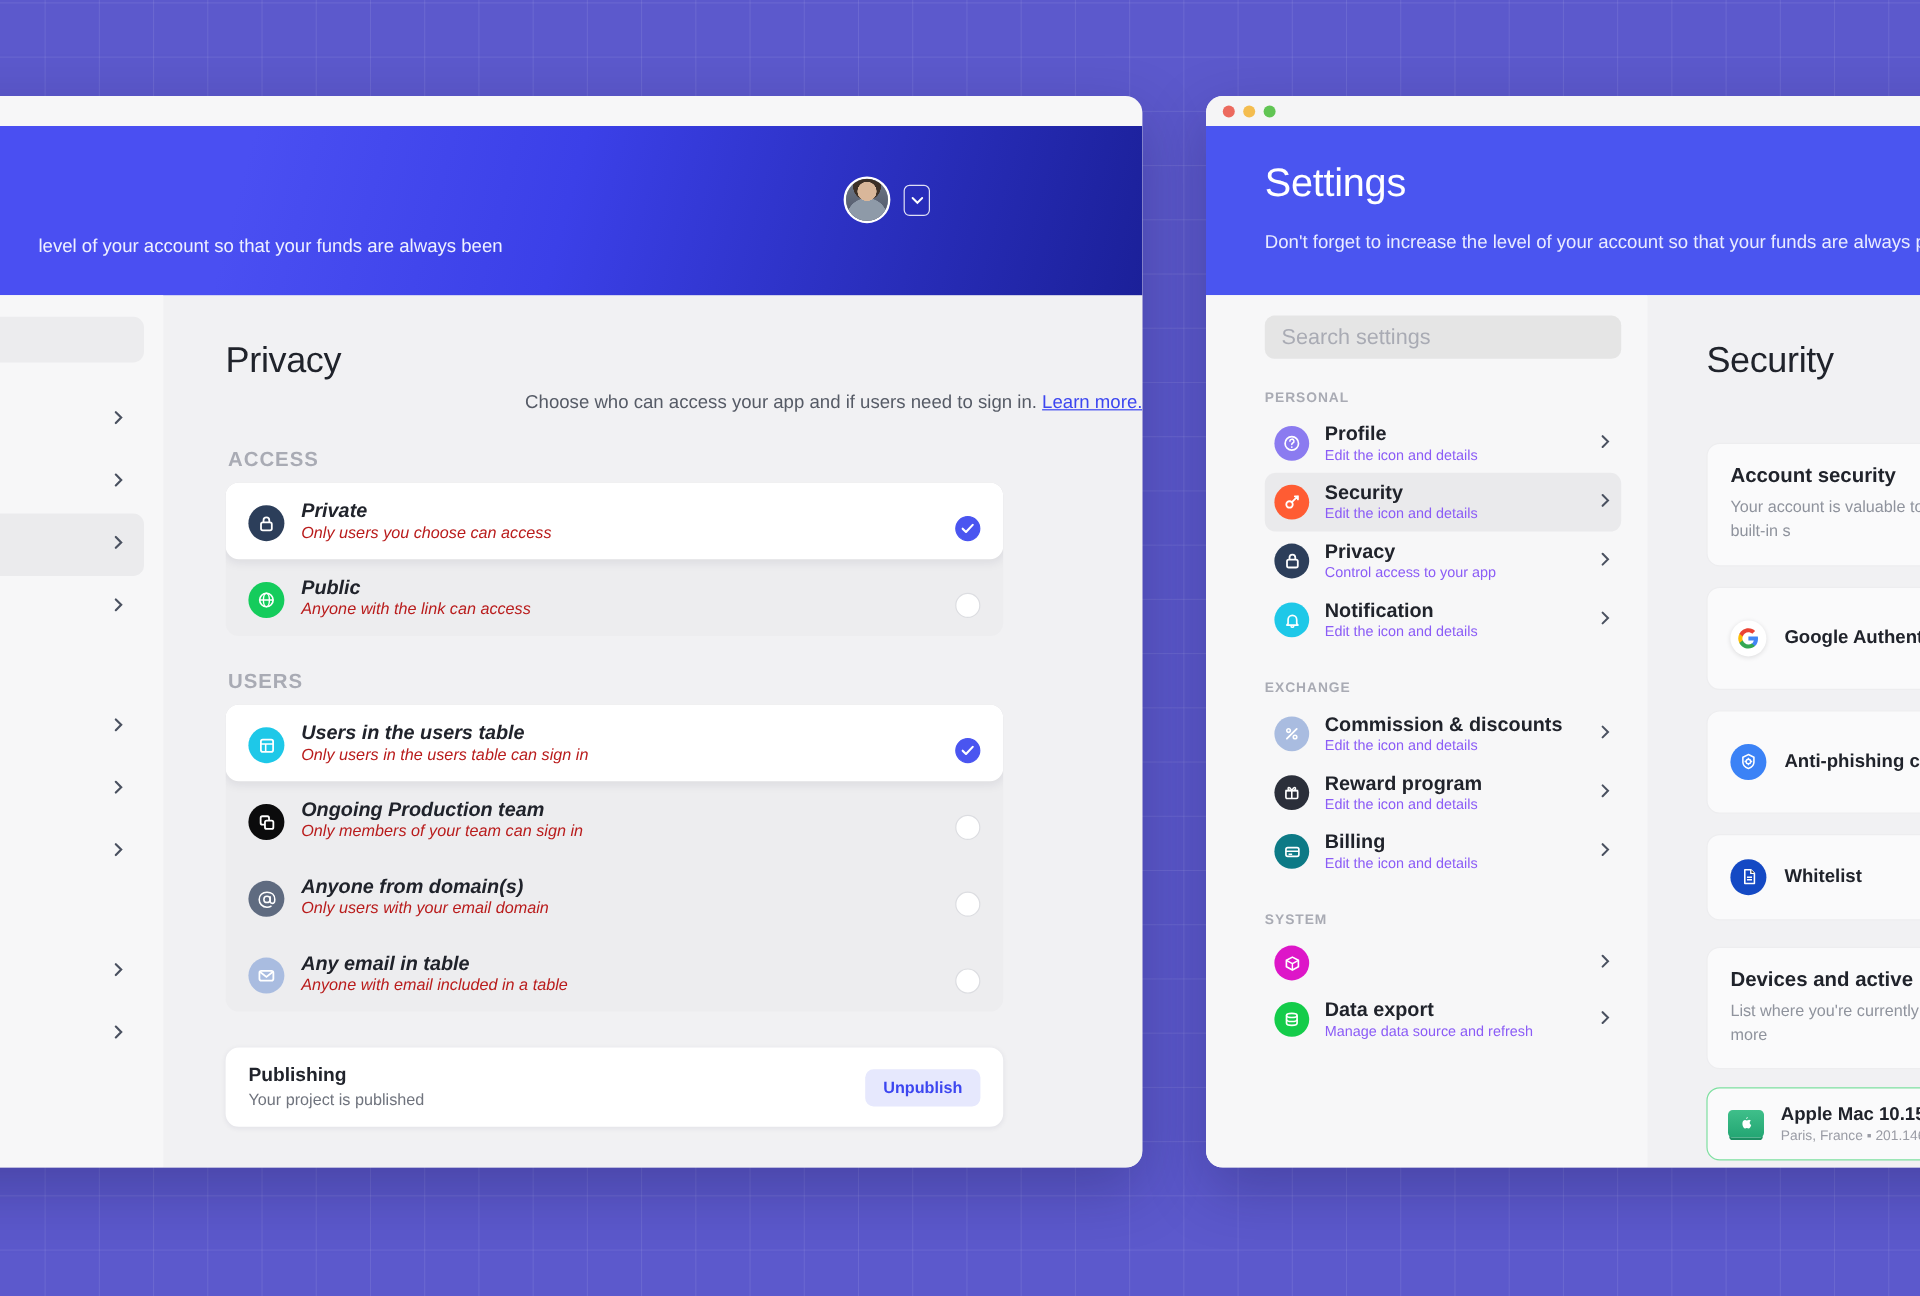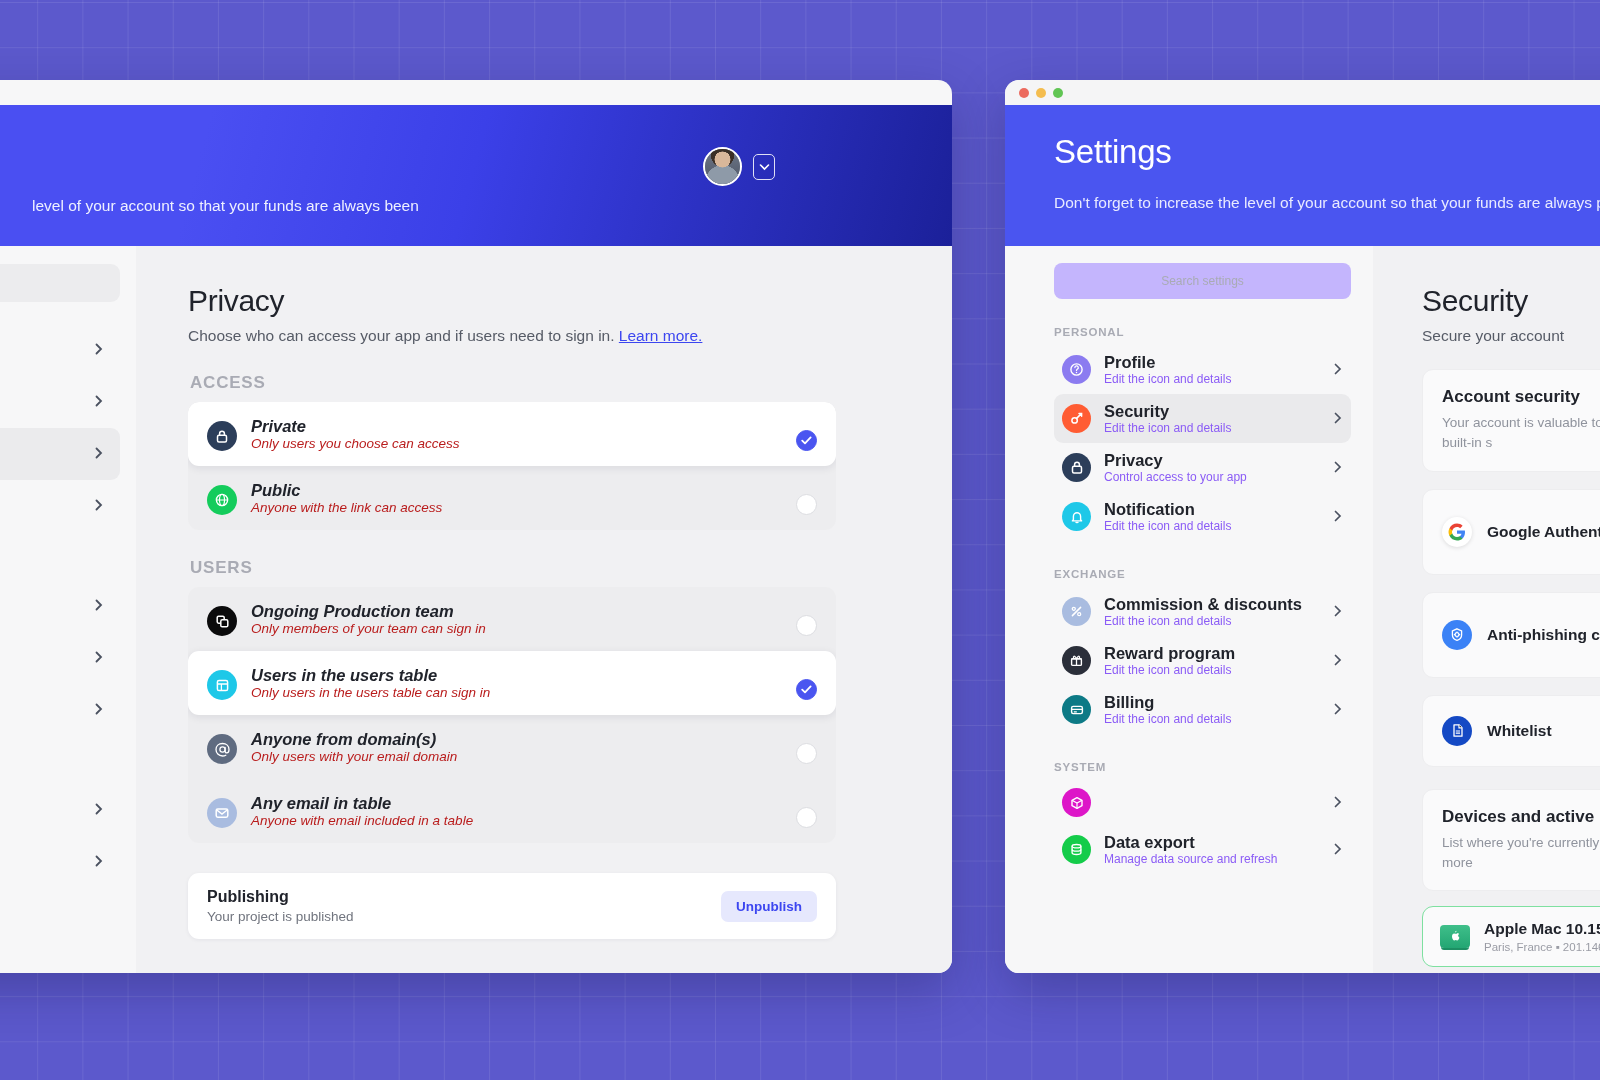--- a/index.html
+++ b/index.html
@@ -66,21 +66,21 @@
              padding-right:17px; border-radius:9px; position:relative; }
   .lsb-row.active { background:#ebebed; }
   .lsb-row .lbl { position:absolute; left:-14px; top:50%; transform:translateY(-50%);
                   white-space:nowrap; }
   .lsb-row .lbl .t { font-size:16.5px; font-weight:700; color:#20232b; display:block; }
   .lsb-row .lbl .s { font-size:12.5px; color:#9a9ca5; display:block; margin-top:1px; }
   .chev { color:#4a5160; }
 
   #privacy-pane { flex:1; background:#f1f1f3; padding:38px 0 0 52px; }
   .pane-title { font-size:30px; font-weight:400; color:#20232b; letter-spacing:-.3px; }
-  .pane-sub { font-size:15.5px; color:#565b66; margin-top:9px; }
+  .pane-sub { font-size:15.5px; color:#565b66; margin-top:9px;text-align:right; }
   .pane-sub a { color:#3c46f0; text-decoration:underline; }
   .section-lbl { font-size:17px; font-weight:700; letter-spacing:.8px;
                  color:#a9abb4; margin:28px 0 9px 2px; }
 
   .opt-card { width:648px; background:#ededef; border-radius:11px; overflow:hidden; }
   .opt-row { display:flex; align-items:flex-end; padding:15px 19px; gap:14px;
              position:relative;font-style:italic; }
   .opt-row.sel { background:#fff; border-radius:11px;
                  box-shadow:0 2px 9px rgba(25,25,60,.09); z-index:2; }
   .opt-icon { width:30px; height:30px; border-radius:50%; flex:0 0 30px;
@@ -103,23 +103,23 @@
 
   
   #right-header { height:141px; background:#4a55f0; color:#fff; padding:28px 0 0 49px; }
   #right-header .title { font-size:33px; font-weight:400; letter-spacing:-.2px; }
   #right-header .sub { font-size:15.5px; color:#e9ebff; margin-top:21px;
                        width:640px; line-height:1.45; }
 
   
   #right-body { display:flex; height:727px; }
   #set-sidebar { width:368px; background:#f7f7f8; padding:17px 22px 0 49px; }
-  #set-search { height:36px; border-radius:8px; background:#c4b5fd; border:0;
-                width:100%; padding:0 14px; font-size:12px; color:#4a4e58;
-                font-family:inherit;text-align:center; }
+  #set-search { height:36px; border-radius:8px; background:#e5e5e5; border:0;
+                width:100%; padding:0 14px; font-size:18px; color:#4a4e58;
+                font-family:inherit; }
   #set-search::placeholder{ color:#a9abb4; }
   .set-group-lbl { font-size:11.5px; font-weight:700; letter-spacing:.8px;
                    color:#a9abb4; margin:27px 0 7px 0; }
   .set-row { display:flex; align-items:center; gap:13px; padding:8px 9px 8px 8px;
              border-radius:9px; }
   .set-row.active { background:#eaeaec; }
   .set-icon { width:29px; height:29px; border-radius:50%; flex:0 0 29px;
               display:flex; align-items:center; justify-content:center; }
   .set-txt .t { font-size:16.5px; font-weight:700; color:#20232b; }
   .set-txt .s { font-size:12px; color:#8b5cf6; margin-top:0; }
@@ -304,49 +304,49 @@
           <div class="opt-txt">
             <div class="t">Public</div>
             <div class="s">Anyone with the link can access</div>
           </div>
           <div class="radio"></div>
         </div>
       </div>
 
       <div class="section-lbl">USERS</div>
       <div class="opt-card">
+        <div class="opt-row sel">
+          <div class="opt-icon" style="background:#1ec8e8">
+            <svg width="15" height="15" viewBox="0 0 15 15">
+              <rect x="2.4" y="2.4" width="10.2" height="10.2" rx="1.6" fill="none" stroke="#fff" stroke-width="1.5"></rect>
+              <path d="M2.4 6h10.2M6.4 6v6.6" stroke="#fff" stroke-width="1.3"></path>
+            </svg>
+          </div>
+          <div class="opt-txt">
+            <div class="t">Users in the users table</div>
+            <div class="s">Only users in the users table can sign in</div>
+          </div>
+          <div class="radio on">
+            <svg width="11" height="9" viewBox="0 0 11 9">
+                <path d="M1.2 4.6 4 7.3 9.6 1.4" stroke="#fff" stroke-width="1.8" fill="none" stroke-linecap="round" stroke-linejoin="round"></path>
+              </svg>
+          </div>
+        </div>
         <div class="opt-row">
           <div class="opt-icon" style="background:#0b0b0c">
             <svg width="15" height="15" viewBox="0 0 15 15">
               <rect x="2.2" y="2.2" width="7" height="7" rx="1.4" fill="none" stroke="#fff" stroke-width="1.5"></rect>
               <rect x="5.8" y="5.8" width="7" height="7" rx="1.4" fill="#0b0b0c" stroke="#fff" stroke-width="1.5"></rect>
             </svg>
           </div>
           <div class="opt-txt">
             <div class="t">Ongoing Production team</div>
             <div class="s">Only members of your team can sign in</div>
           </div>
           <div class="radio"></div>
-        </div>
-        <div class="opt-row sel">
-          <div class="opt-icon" style="background:#1ec8e8">
-            <svg width="15" height="15" viewBox="0 0 15 15">
-              <rect x="2.4" y="2.4" width="10.2" height="10.2" rx="1.6" fill="none" stroke="#fff" stroke-width="1.5"></rect>
-              <path d="M2.4 6h10.2M6.4 6v6.6" stroke="#fff" stroke-width="1.3"></path>
-            </svg>
-          </div>
-          <div class="opt-txt">
-            <div class="t">Users in the users table</div>
-            <div class="s">Only users in the users table can sign in</div>
-          </div>
-          <div class="radio on">
-            <svg width="11" height="9" viewBox="0 0 11 9">
-                <path d="M1.2 4.6 4 7.3 9.6 1.4" stroke="#fff" stroke-width="1.8" fill="none" stroke-linecap="round" stroke-linejoin="round"></path>
-              </svg>
-          </div>
         </div>
         <div class="opt-row">
           <div class="opt-icon" style="background:#5f6b80">
             <svg width="17" height="17" viewBox="0 0 17 17">
               <circle cx="8.5" cy="8.5" r="2.6" fill="none" stroke="#fff" stroke-width="1.3"></circle>
               <path d="M11.1 6.3v3.6c0 1.3.9 1.9 1.8 1.9 1.3 0 2.1-1.3 2.1-3.3
                        0-3.6-2.6-6-6.5-6S2 5 2 8.5 4.6 15 8.5 15c1.3 0 2.4-.3 3.3-.8" fill="none" stroke="#fff" stroke-width="1.3" stroke-linecap="round"></path>
             </svg>
           </div>
           <div class="opt-txt">

